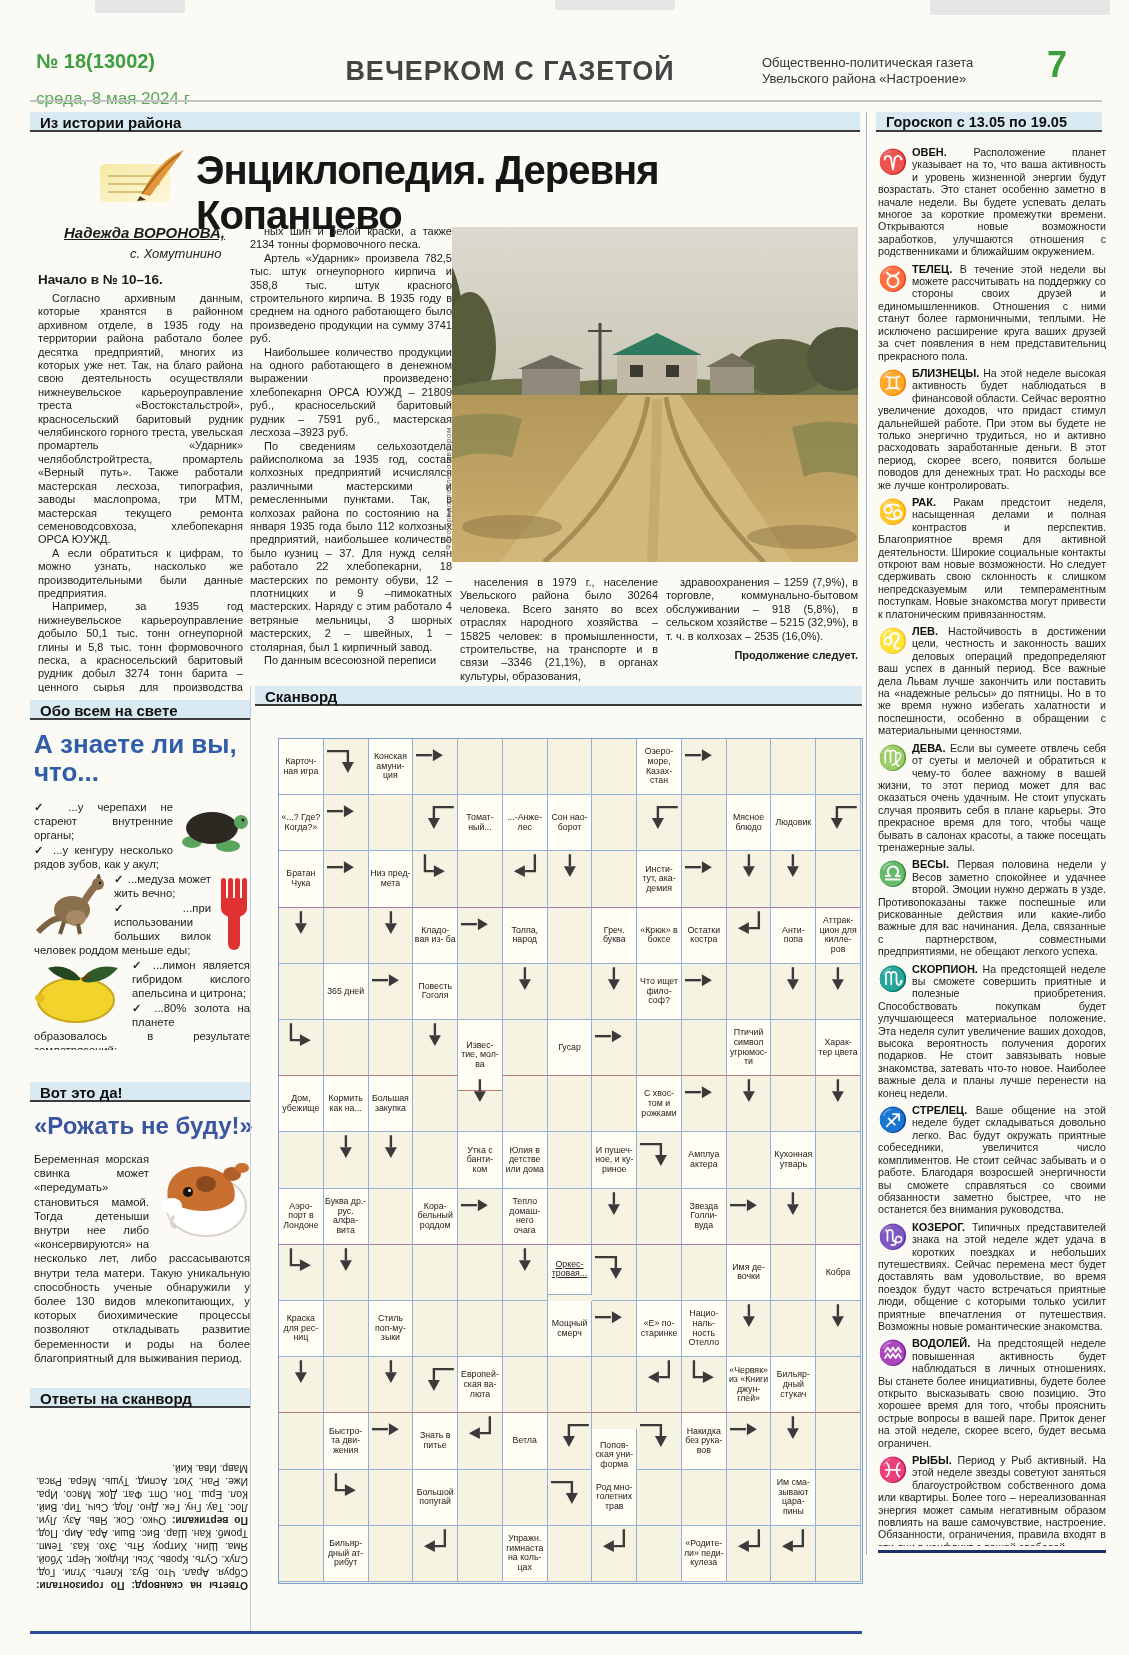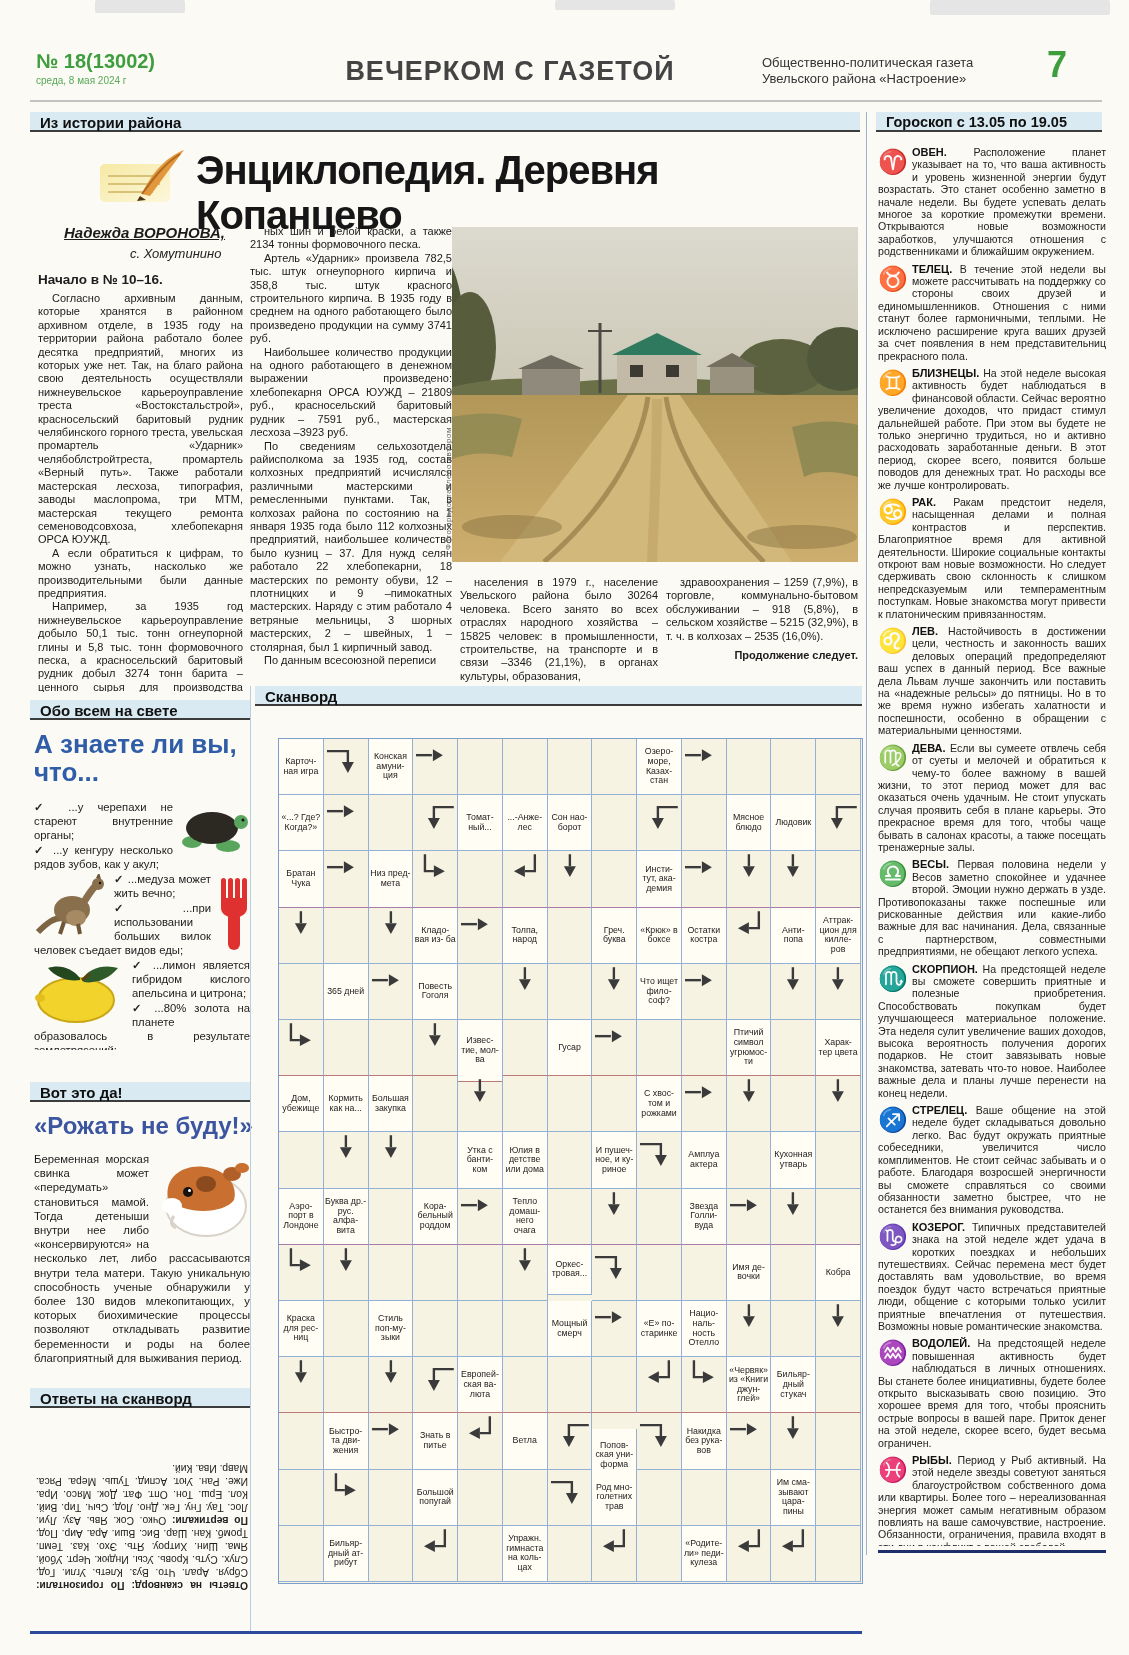--- a/index.html
+++ b/index.html
@@ -3,21 +3,21 @@
 <meta charset="utf-8">
 <style>
   html,body{margin:0;padding:0;background:#e8e6e0;}
   .page{position:relative;width:1129px;height:1655px;background:#fbfaf5;margin:0 auto;
         font-family:"Liberation Sans",sans-serif;color:#1c1c1c;overflow:hidden;}
   .abs{position:absolute;}
   .smudge{position:absolute;background:#d3d4d8;opacity:.55;border-radius:2px;}
   
   .issue{left:36px;top:50px;width:180px;}
   .issue .no{font-weight:bold;color:#3e9e3e;font-size:20px;}
-  .issue .dt{color:#57a857;font-size:10px;margin-top:2px;}
+  .issue .dt{color:#57a857;font-size:17px;margin-top:16px;}
   .masthead{left:300px;top:56px;width:420px;text-align:center;font-size:27px;font-weight:bold;
             color:#444;letter-spacing:1px;}
   .paperinfo{left:762px;top:55px;width:260px;font-size:13px;color:#333;line-height:16px;}
   .pagenum{left:1047px;top:44px;font-size:36px;font-weight:bold;color:#3e9e3e;}
   .toprule{left:30px;top:100px;width:1072px;height:2px;background:#c3c3c3;}
   
   .bar{position:absolute;height:20px;background:#d9eaf2;border-bottom:2px solid #3c3c3c;
        font-weight:bold;font-size:15px;padding:2px 10px 0 10px;color:#101010;box-sizing:border-box;}
   
   .art-title{left:196px;top:148px;width:660px;font-size:40px;font-weight:bold;color:#161616;
@@ -193,21 +193,21 @@
     </svg>
     <svg class="fl-r" width="34" height="78" viewBox="0 0 34 78">
       <rect x="5" y="4" width="5" height="24" rx="2.5" fill="#e03131"></rect>
       <rect x="12" y="4" width="5" height="24" rx="2.5" fill="#e03131"></rect>
       <rect x="19" y="4" width="5" height="24" rx="2.5" fill="#e03131"></rect>
       <rect x="26" y="4" width="5" height="24" rx="2.5" fill="#e03131"></rect>
       <path d="M5,24 h26 v10 a13,10 0 0 1 -26,0 z" fill="#e03131"></path>
       <rect x="12" y="38" width="12" height="38" rx="6" fill="#e03131"></rect>
     </svg>
     <p>...медуза может жить вечно;</p>
-    <p>...при использовании больших вилок человек съедает видов еды;</p>
+    <p>...при использовании больших вилок человек роддом меньше еды;</p>
     <svg class="fl-l" width="92" height="64" viewBox="0 0 92 64">
       <ellipse cx="42" cy="40" rx="38" ry="22" fill="#f2d32b" stroke="#c9a716" stroke-width="2"></ellipse>
       <ellipse cx="6" cy="38" rx="5" ry="4" fill="#e3bd1d"></ellipse>
       <path d="M48,20 C54,8 70,4 84,8 C76,18 62,24 50,22 Z" fill="#2f5a2a"></path>
       <path d="M46,18 C38,8 26,4 14,8 C22,18 36,22 46,20 Z" fill="#23481f"></path>
       <line x1="48" y1="20" x2="56" y2="14" stroke="#5a4215" stroke-width="3"></line>
     </svg>
     <p>...лимон является гибридом кислого апельсина и цитрона;</p>
     <p>...80% золота на планете образовалось в результате землетрясений;</p>
 
@@ -297,21 +297,21 @@
       <div class="cell" style="left: 313.385px; top: 224.8px; width: 44.7692px; height: 56.2px;"></div>
       <div class="cell clue" style="left: 358.154px; top: 224.8px; width: 44.7692px; height: 56.2px;">Что ищет фило- соф?</div>
       <div class="cell" style="left: 402.923px; top: 224.8px; width: 44.7692px; height: 56.2px;"></div>
       <div class="cell" style="left: 447.692px; top: 224.8px; width: 44.7692px; height: 56.2px;"></div>
       <div class="cell" style="left: 492.462px; top: 224.8px; width: 44.7692px; height: 56.2px;"></div>
       <div class="cell" style="left: 537.231px; top: 224.8px; width: 44.7692px; height: 56.2px;"></div>
       <div class="cell" style="left: 0px; top: 281px; width: 44.7692px; height: 56.2px; border-bottom-color: rgb(187, 122, 122);"></div>
       <div class="cell" style="left: 44.7692px; top: 281px; width: 44.7692px; height: 56.2px; border-bottom-color: rgb(187, 122, 122);"></div>
       <div class="cell" style="left: 89.5385px; top: 281px; width: 44.7692px; height: 56.2px; border-bottom-color: rgb(187, 122, 122);"></div>
       <div class="cell" style="left: 134.308px; top: 281px; width: 44.7692px; height: 56.2px; border-bottom-color: rgb(187, 122, 122);"></div>
-      <div class="cell clue" style="left: 179.077px; top: 281px; width: 44.7692px; height: 62px; border-bottom-color: rgb(187, 122, 122);">Извес- тие, мол- ва</div>
+      <div class="cell clue" style="left: 179.077px; top: 281px; width: 44.7692px; height: 71px; border-bottom-color: rgb(187, 122, 122);">Извес- тие, мол- ва</div>
       <div class="cell" style="left: 223.846px; top: 281px; width: 44.7692px; height: 56.2px; border-bottom-color: rgb(187, 122, 122);"></div>
       <div class="cell clue" style="left: 268.615px; top: 281px; width: 44.7692px; height: 56.2px; border-bottom-color: rgb(187, 122, 122);">Гусар</div>
       <div class="cell" style="left: 313.385px; top: 281px; width: 44.7692px; height: 56.2px; border-bottom-color: rgb(187, 122, 122);"></div>
       <div class="cell" style="left: 358.154px; top: 281px; width: 44.7692px; height: 56.2px; border-bottom-color: rgb(187, 122, 122);"></div>
       <div class="cell" style="left: 402.923px; top: 281px; width: 44.7692px; height: 56.2px; border-bottom-color: rgb(187, 122, 122);"></div>
       <div class="cell clue" style="left: 447.692px; top: 281px; width: 44.7692px; height: 56.2px; border-bottom-color: rgb(187, 122, 122);">Птичий символ угрюмос- ти</div>
       <div class="cell" style="left: 492.462px; top: 281px; width: 44.7692px; height: 56.2px; border-bottom-color: rgb(187, 122, 122);"></div>
       <div class="cell clue" style="left: 537.231px; top: 281px; width: 44.7692px; height: 56.2px; border-bottom-color: rgb(187, 122, 122);">Харак- тер цвета</div>
       <div class="cell clue" style="left: 0px; top: 337.2px; width: 44.7692px; height: 56.2px;">Дом, убежище</div>
       <div class="cell clue" style="left: 44.7692px; top: 337.2px; width: 44.7692px; height: 56.2px;">Кормить как на...</div>
@@ -351,21 +351,21 @@
       <div class="cell clue" style="left: 402.923px; top: 449.6px; width: 44.7692px; height: 56.2px; border-bottom-color: rgb(168, 124, 168);">Звезда Голли- вуда</div>
       <div class="cell" style="left: 447.692px; top: 449.6px; width: 44.7692px; height: 56.2px; border-bottom-color: rgb(168, 124, 168);"></div>
       <div class="cell" style="left: 492.462px; top: 449.6px; width: 44.7692px; height: 56.2px; border-bottom-color: rgb(168, 124, 168);"></div>
       <div class="cell" style="left: 537.231px; top: 449.6px; width: 44.7692px; height: 56.2px; border-bottom-color: rgb(168, 124, 168);"></div>
       <div class="cell" style="left: 0px; top: 505.8px; width: 44.7692px; height: 56.2px;"></div>
       <div class="cell" style="left: 44.7692px; top: 505.8px; width: 44.7692px; height: 56.2px;"></div>
       <div class="cell" style="left: 89.5385px; top: 505.8px; width: 44.7692px; height: 56.2px;"></div>
       <div class="cell" style="left: 134.308px; top: 505.8px; width: 44.7692px; height: 56.2px;"></div>
       <div class="cell" style="left: 179.077px; top: 505.8px; width: 44.7692px; height: 56.2px;"></div>
       <div class="cell" style="left: 223.846px; top: 505.8px; width: 44.7692px; height: 56.2px;"></div>
-      <div class="cell clue" style="left: 268.615px; top: 505.8px; width: 44.7692px; height: 50px;">Оркес- тровая...</div>
+      <div class="cell clue" style="left: 268.615px; top: 505.8px; width: 44.7692px; height: 50px; text-decoration: underline;">Оркес- тровая...</div>
       <div class="cell" style="left: 313.385px; top: 505.8px; width: 44.7692px; height: 56.2px;"></div>
       <div class="cell" style="left: 358.154px; top: 505.8px; width: 44.7692px; height: 56.2px;"></div>
       <div class="cell" style="left: 402.923px; top: 505.8px; width: 44.7692px; height: 56.2px;"></div>
       <div class="cell clue" style="left: 447.692px; top: 505.8px; width: 44.7692px; height: 56.2px;">Имя де- вочки</div>
       <div class="cell" style="left: 492.462px; top: 505.8px; width: 44.7692px; height: 56.2px;"></div>
       <div class="cell clue" style="left: 537.231px; top: 505.8px; width: 44.7692px; height: 56.2px;">Кобра</div>
       <div class="cell clue" style="left: 0px; top: 562px; width: 44.7692px; height: 56.2px;">Краска для рес- ниц</div>
       <div class="cell" style="left: 44.7692px; top: 562px; width: 44.7692px; height: 56.2px;"></div>
       <div class="cell clue" style="left: 89.5385px; top: 562px; width: 44.7692px; height: 56.2px;">Стиль поп-му- зыки</div>
       <div class="cell" style="left: 134.308px; top: 562px; width: 44.7692px; height: 56.2px;"></div>

